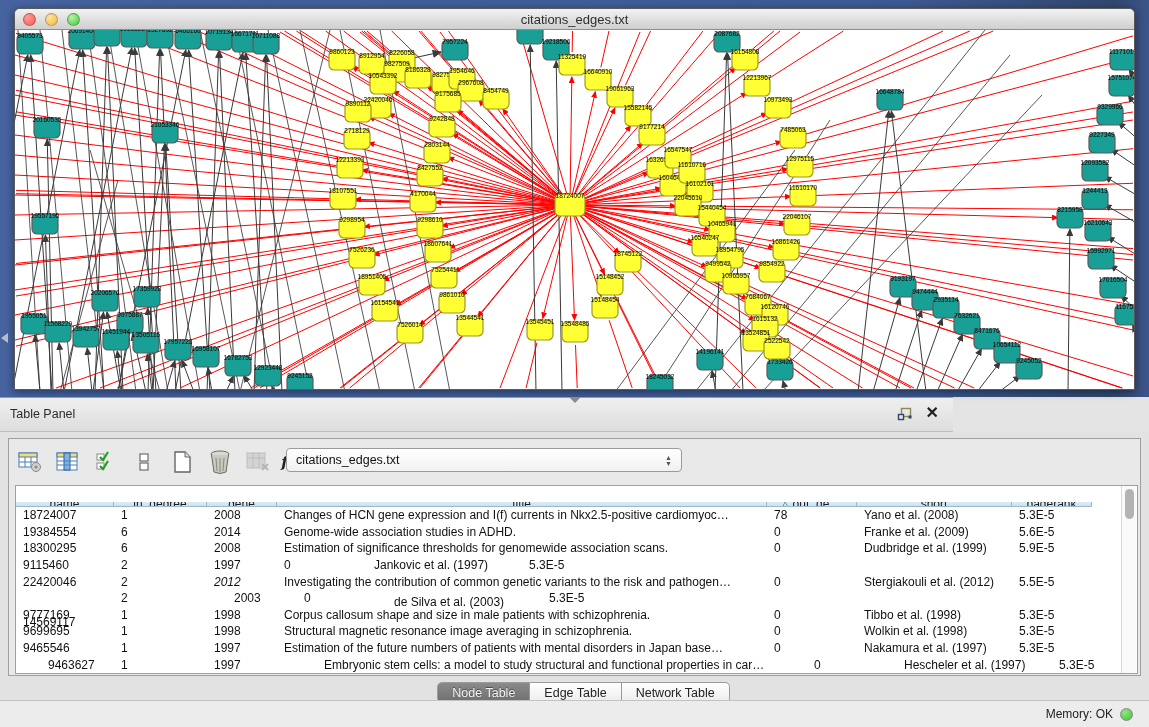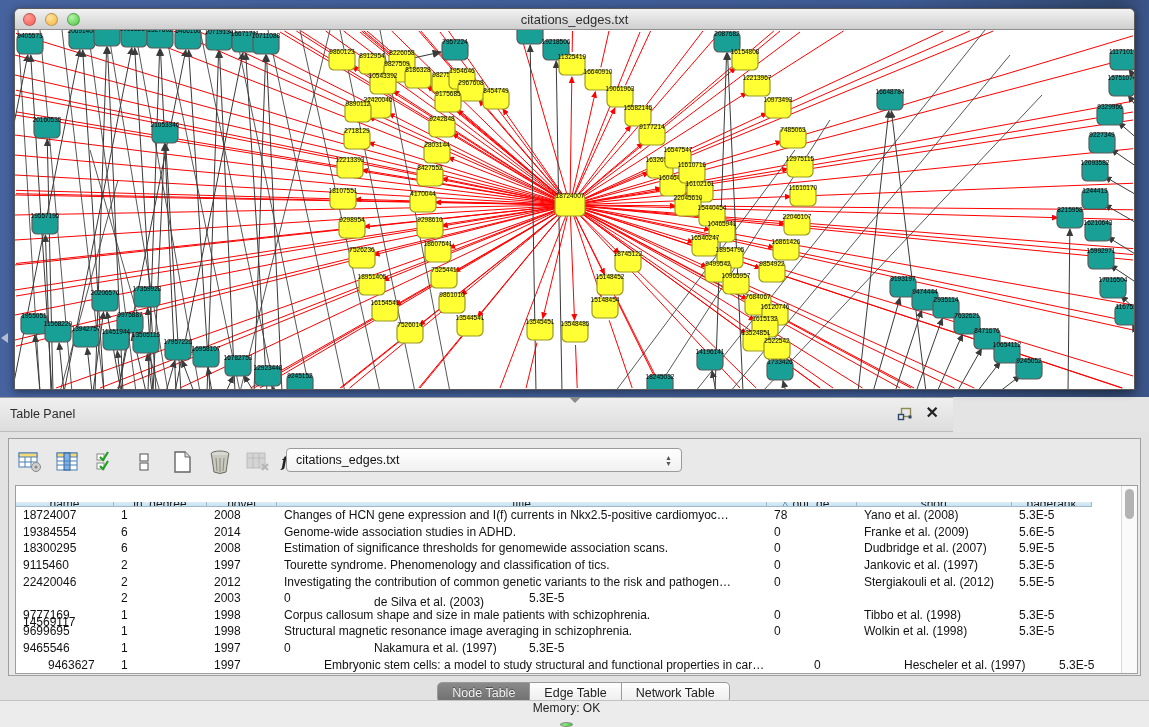--- a/index.html
+++ b/index.html
@@ -81,21 +81,21 @@
     border:1px solid #9a9a9a; border-left:none; background:linear-gradient(#ffffff,#ececec);
     color:#222; padding:0 14px; cursor:pointer; }
   .seg.first { border-left:1px solid #9a9a9a; border-radius:5px 0 0 5px; }
   .seg.last { border-radius:0 5px 5px 0; }
   .seg.selected { background:linear-gradient(#8a8a8a,#6f6f6f); color:#f2f2f2;
     text-shadow:0 -1px 0 rgba(0,0,0,.4); }
 
   
   #status-bar { position:absolute; left:0; top:700px; width:1149px; height:27px;
     background:#ececec; border-top:1px solid #c2c2c2; display:flex; align-items:center;
-    justify-content:flex-end; padding-right:16px; gap:7px;flex-direction:column; }
+    justify-content:flex-end; padding-right:16px; gap:7px; }
   #memory-label { font-size:12px; color:#222; }
   #memory-dot { width:13px; height:13px; border-radius:50%;
     background:radial-gradient(circle at 35% 30%, #8fe87f, #3cc238);
     border:1px solid #8a8a8a; }
 </style>
 </head>
 <body>
 
 <div id="network-area">
   <div id="graph-window">
@@ -702,21 +702,21 @@
 
     <div id="table-area">
       <div id="table-header">
           <div class="th" style="width: 98px;">
             <span>name</span>
           </div>
           <div class="th" style="width: 93px;">
             <span>in_degree</span>
           </div>
           <div class="th" style="width: 70px;">
-            <span>novel</span>
+            <span>gene</span>
           </div>
           <div class="th" style="width: 490px;">
             <span>title</span>
           </div>
           <div class="th" style="width: 90px;">
             <span class="sort-glyph">△</span>
             <span>out_de…</span>
           </div>
           <div class="th" style="width: 155px;">
             <span>short</span>
@@ -743,45 +743,44 @@
             <div class="td" style="width: 90px;">0</div>
             <div class="td" style="width: 155px;">Franke et al. (2009)</div>
             <div class="td" style="width: 80px;">5.6E-5</div>
           </div>
           <div class="tr">
             <div class="td" style="width: 98px;">18300295</div>
             <div class="td" style="width: 93px;">6</div>
             <div class="td" style="width: 70px;">2008</div>
             <div class="td" style="width: 490px;">Estimation of significance thresholds for genomewide association scans.</div>
             <div class="td" style="width: 90px;">0</div>
-            <div class="td" style="width: 155px;">Dudbridge et al. (2007)</div>
+            <div class="td" style="width: 155px;">Dudbridge et al. (1999)</div>
             <div class="td" style="width: 80px;">5.9E-5</div>
           </div>
           <div class="tr">
             <div class="td" style="width: 98px;">9115460</div>
             <div class="td" style="width: 93px;">2</div>
             <div class="td" style="width: 70px;">1997</div>
-            <div class="td" style="width: 490px;">Tourette syndrome. Phenomenology and classification of tics.</div>
             <div class="td" style="width: 90px;">0</div>
             <div class="td" style="width: 155px;">Jankovic et al. (1997)</div>
             <div class="td" style="width: 80px;">5.3E-5</div>
           </div>
           <div class="tr">
             <div class="td" style="width: 98px;">22420046</div>
             <div class="td" style="width: 93px;">2</div>
-            <div class="td" style="width: 70px;">2012</div>
+            <div class="td" style="width: 70px; font-style: italic;">2012</div>
             <div class="td" style="width: 490px;">Investigating the contribution of common genetic variants to the risk and pathogen…</div>
             <div class="td" style="width: 90px;">0</div>
             <div class="td" style="width: 155px;">Stergiakouli et al. (2012)</div>
             <div class="td" style="width: 80px;">5.5E-5</div>
           </div>
           <div class="tr">
             <div class="td" style="width: 98px; margin-top: 48px;">14569117</div>
             <div class="td" style="width: 93px;">2</div>
-            <div class="td" style="width: 70px;">2003</div>
+            <div class="td" style="width: 70px; margin-left: 20px;">2003</div>
             <div class="td" style="width: 90px;">0</div>
             <div class="td" style="width: 155px; margin-top: 8px;">de Silva et al. (2003)</div>
             <div class="td" style="width: 80px;">5.3E-5</div>
           </div>
           <div class="tr">
             <div class="td" style="width: 98px;">9777169</div>
             <div class="td" style="width: 93px;">1</div>
             <div class="td" style="width: 70px;">1998</div>
             <div class="td" style="width: 490px;">Corpus callosum shape and size in male patients with schizophrenia.</div>
             <div class="td" style="width: 90px;">0</div>
@@ -794,20 +793,21 @@
             <div class="td" style="width: 70px;">1998</div>
             <div class="td" style="width: 490px;">Structural magnetic resonance image averaging in schizophrenia.</div>
             <div class="td" style="width: 90px;">0</div>
             <div class="td" style="width: 155px;">Wolkin et al. (1998)</div>
             <div class="td" style="width: 80px;">5.3E-5</div>
           </div>
           <div class="tr">
             <div class="td" style="width: 98px;">9465546</div>
             <div class="td" style="width: 93px;">1</div>
             <div class="td" style="width: 70px;">1997</div>
+            <div class="td" style="width: 490px;">Estimation of the future numbers of patients with mental disorders in Japan base…</div>
             <div class="td" style="width: 90px;">0</div>
             <div class="td" style="width: 155px;">Nakamura et al. (1997)</div>
             <div class="td" style="width: 80px;">5.3E-5</div>
           </div>
           <div class="tr">
             <div class="td" style="width: 98px; padding-left: 32px;">9463627</div>
             <div class="td" style="width: 93px;">1</div>
             <div class="td" style="width: 70px;">1997</div>
             <div class="td" style="width: 490px; margin-left: 40px;">Embryonic stem cells: a model to study structural and functional properties in car…</div>
             <div class="td" style="width: 90px;">0</div>

